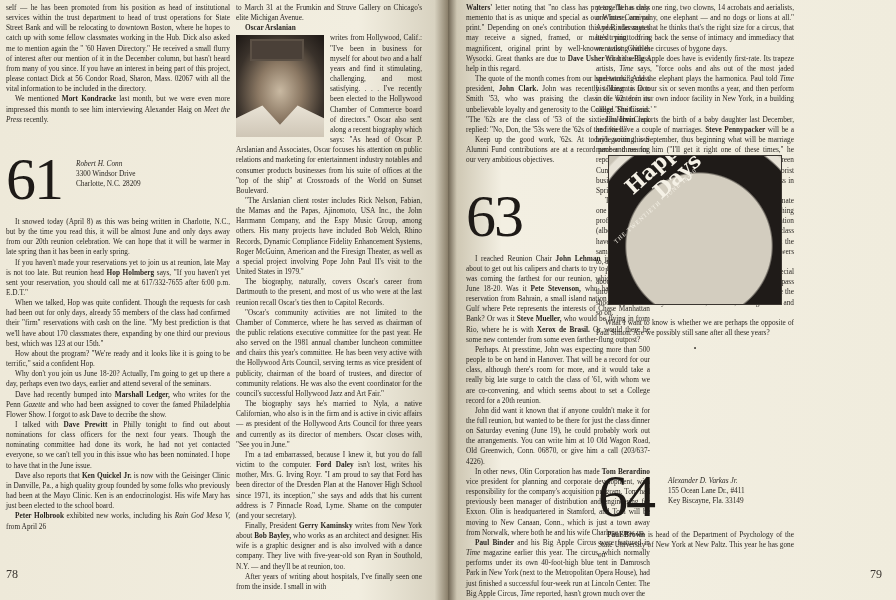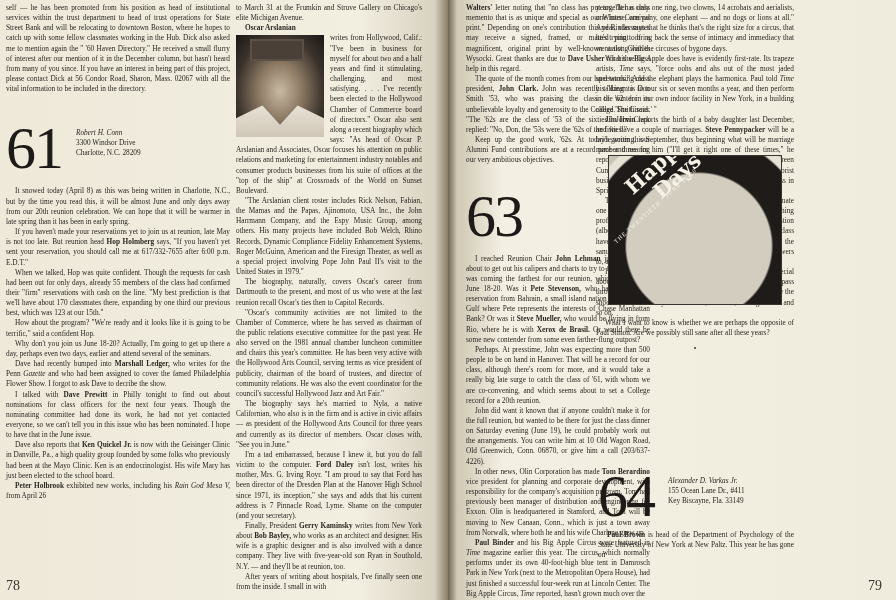--- a/index.html
+++ b/index.html
@@ -26,34 +26,35 @@
   .class-addr { font-size:7.3px; line-height:10px; padding-top:8px; }
   .class-addr .name { font-style:italic; }
   .photo-wrap { float:left; width:88px; height:102px; margin:2px 6px 3px 0; background:#2b2520; position:relative; overflow:hidden; }
   .photo-wrap .bg { position:absolute; left:0; top:0; right:0; bottom:0; background:radial-gradient(ellipse at 50% 55%,#c9b9a2 0%,#8c7964 35%,#3a322b 70%,#1c1714 100%); }
   .photo-wrap .frame { position:absolute; left:14px; top:4px; width:50px; height:18px; border:2px solid #5b5045; background:#4a4038; }
   .photo-wrap .shirt { position:absolute; left:0; right:0; bottom:0; height:32px; background:linear-gradient(#e9e3d6,#cfc6b6); clip-path:polygon(0 40%,30% 0,50% 60%,70% 0,100% 40%,100% 100%,0 100%); }
   .happy-box { position:absolute; left:160px; top:155px; width:172px; height:148px; border:1px solid #3a3530; background:#d9d4c7; overflow:hidden; }
   .happy-box .record { position:absolute; left:-60px; top:-60px; width:300px; height:300px; border-radius:50%; background:radial-gradient(circle at 50% 50%,#d3cdbf 0%,#d3cdbf 34%,#1f1b18 35%,#1f1b18 52%,#e7e2d6 53%,#e7e2d6 56%,#c9c3b5 57%,#c9c3b5 100%); }
   .happy-title { position:absolute; left:12px; top:26px; color:#f5f1e6; font-family:"DejaVu Serif", serif; font-weight:bold; font-size:21px; line-height:22px; transform:rotate(-42deg); transform-origin:left top; white-space:nowrap; }
   .happy-sub { position:absolute; left:4px; top:84px; color:#f5f1e6; font-size:6px; letter-spacing:1px; transform:rotate(-42deg); transform-origin:left top; white-space:nowrap; text-transform:uppercase; }
-  .page-num { position:absolute; bottom:6px; font-size:14px; color:#3a3530; }
+  .page-num { position:absolute; bottom:18px; font-size:12px; color:#3a3530; }
   .pn-left { left:6px; }
   .pn-right { right:14px; }
   .bullet-dot { text-align:center; margin:6px 0; }
 </style>
 </head>
 <body>
 
 <div class="spread">
 
   <div class="page page-left">
 
     <div class="col c1">
       <p class="noind"><span>self — he has been promoted from his position as head of institutional services within the trust department to head of trust operations for State Street Bank and will be relocating to downtown Boston, where he hopes to catch up with some fellow classmates working in the Hub. Dick also asked me to mention again the " '60 Haven Directory." He received a small flurry of interest after our mention of it in the December column, but hasn't heard from many of you since. If you have an interest in being part of this project, please contact Dick at 56 Condor Road, Sharon, Mass. 02067 with all the vital information to be included in the directory.</span></p>
+      <p><span>We mentioned </span><b>Mort Kondracke</b><span> last month, but we were even more impressed this month to see him interviewing Alexander Haig on </span><i>Meet the Press</i><span> recently.</span></p>
 
       <div class="class-head" style="margin-top:26px;">
         <div class="class-num">61</div>
         <div class="class-addr">
           <div class="name">Robert H. Conn</div>
           <div>3300 Windsor Drive</div>
           <div>Charlotte, N.C. 28209</div>
         </div>
       </div>
 

